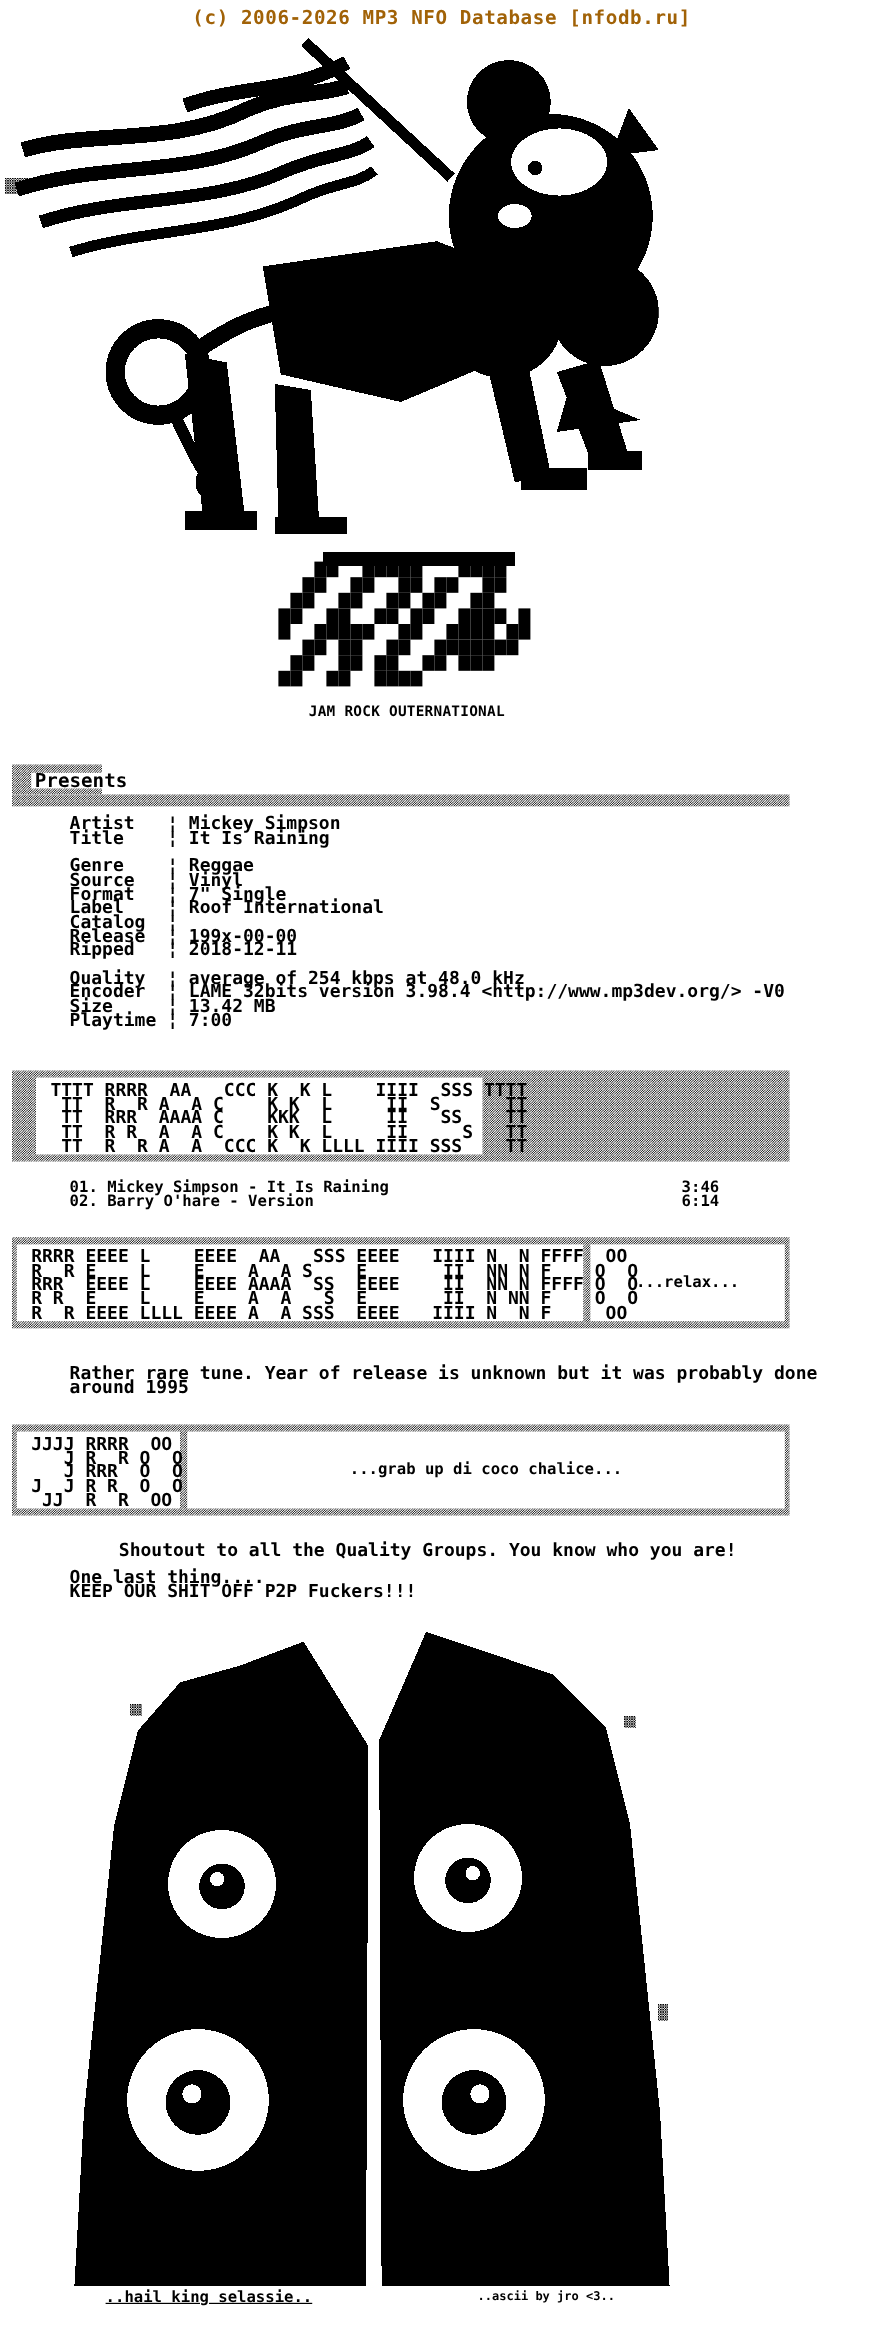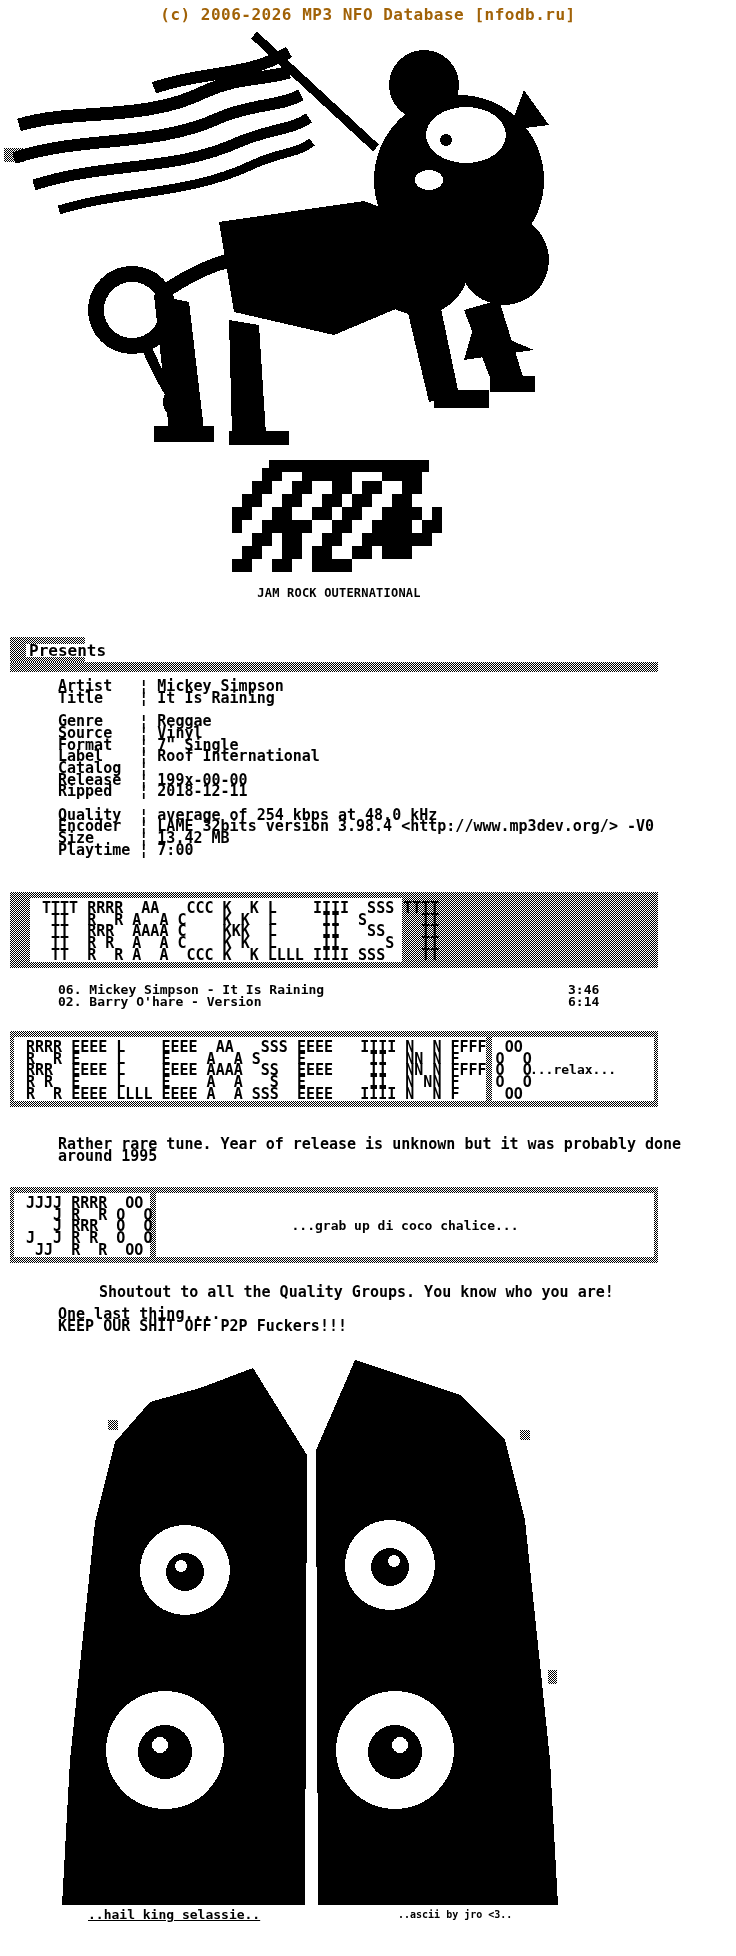--- a/index.html
+++ b/index.html
@@ -299,21 +299,21 @@
     <div class="band-white" style="left:20px; top:6px; width:372px; height:64px;text-decoration:underline;">
       <pre class="band-ascii mono" id="tracklist-ascii">TTTT RRRR  AA   CCC K  K L    IIII  SSS TTTT
  TT  R  R A  A C    K K  L     II  S      TT
  TT  RRR  AAAA C    KKK  L     II   SS    TT
  TT  R R  A  A C    K K  L     II     S   TT
  TT  R  R A  A  CCC K  K LLLL IIII SSS    TT</pre>
     </div>
   </div>
 
   <div id="track-list" class="abs">
-      <div class="track-row"><span>06. Mickey Simpson - It Is Raining</span><span class="track-time">3:46</span></div>
+      <div class="track-row"><span>01. Mickey Simpson - It Is Raining</span><span class="track-time">3:46</span></div>
       <div class="track-row"><span>02. Barry O'hare - Version</span><span class="track-time">6:14</span></div>
     </div>
 
   <div id="releaseinfo-band" class="abs dither band">
     <div class="band-white" style="left:482px; top:6px; width:162px; height:64px;">
       <div class="band-tagline">...relax...</div>
     </div>
     <div class="band-white" style="left:4px; top:6px; width:472px; height:64px;">
       <pre class="band-ascii mono" id="releaseinfo-ascii">RRRR EEEE L    EEEE  AA   SSS EEEE   IIII N  N FFFF  OO
 R  R E    L    E    A  A S    E       II  NN N F    O  O

